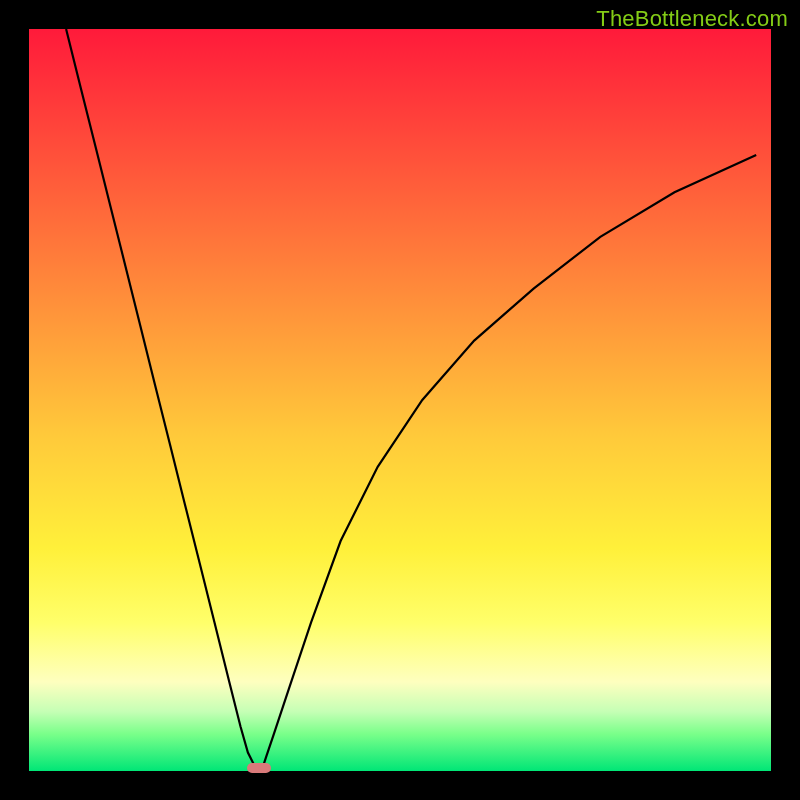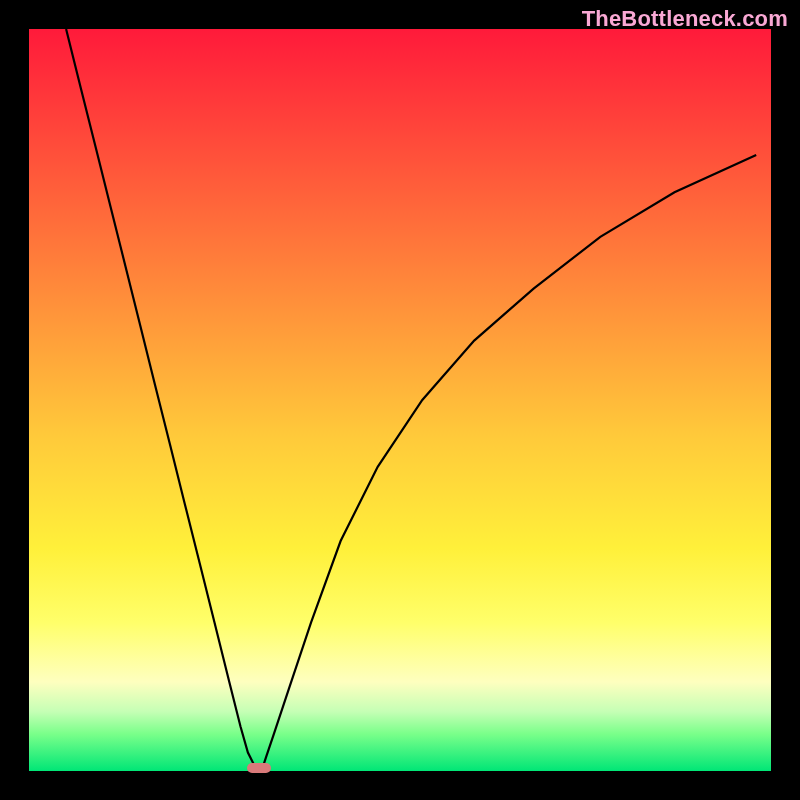--- a/index.html
+++ b/index.html
@@ -27,23 +27,23 @@
       #ffff6a 80%,
       #feffbf 88%,
       #c5ffb5 92%,
       #7aff8a 95%,
       #00e676 100%);
   }
   .watermark {
     position: absolute;
     top: 6px;
     right: 12px;
-    color: #f9a8d4;
+    color: #84cc16;
     font-size: 22px;
-    font-weight: 700;
+    font-weight: 400;
     letter-spacing: 0.2px;
   }
   svg.curve {
     position: absolute;
     left: 0;
     top: 0;
     width: 742px;
     height: 742px;
     overflow: visible;
   }

